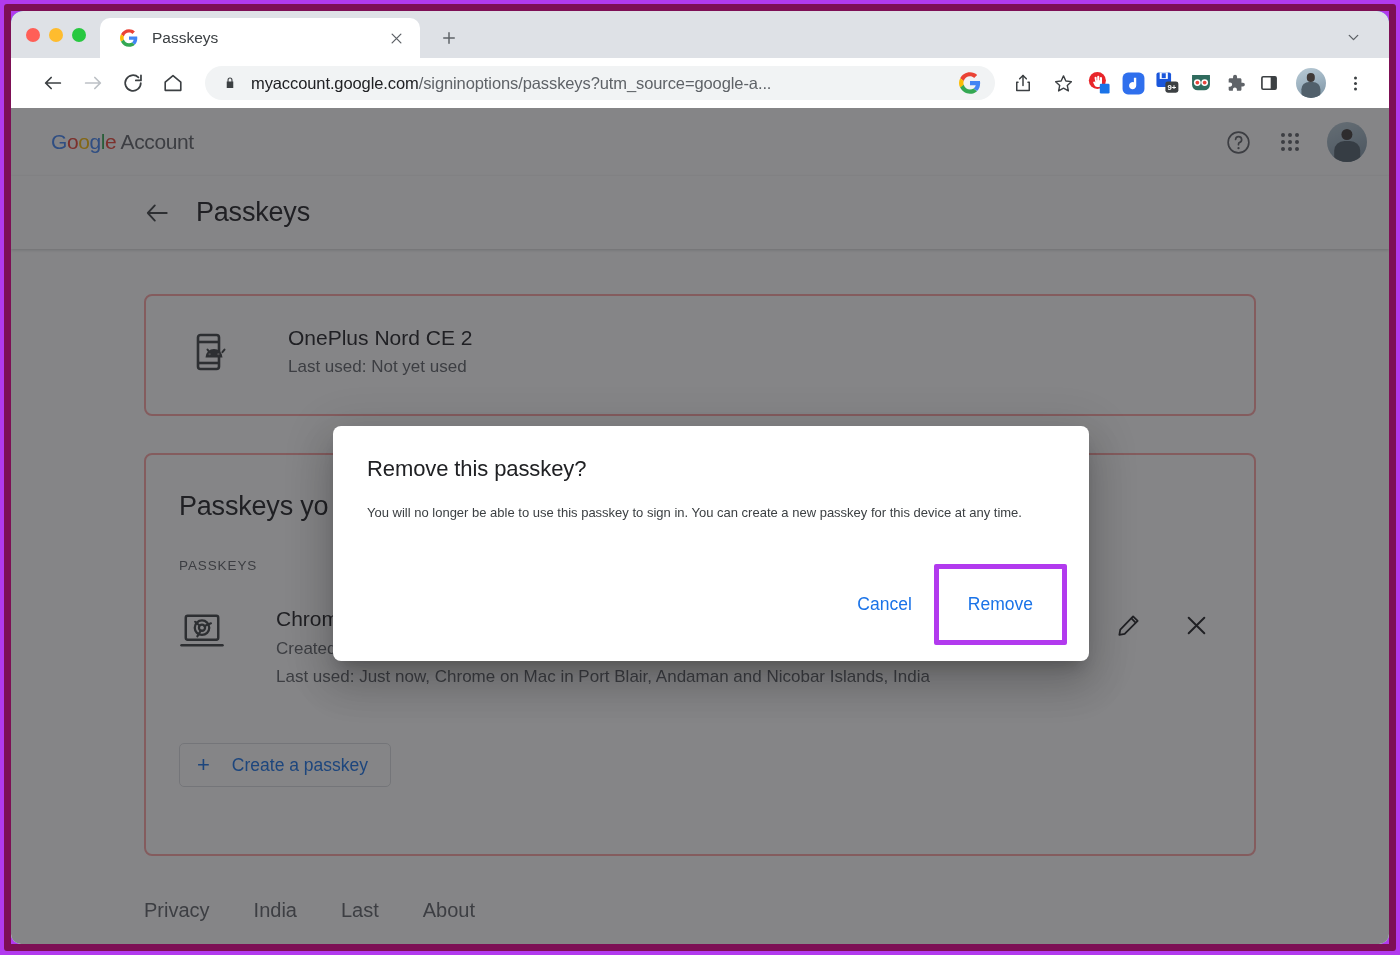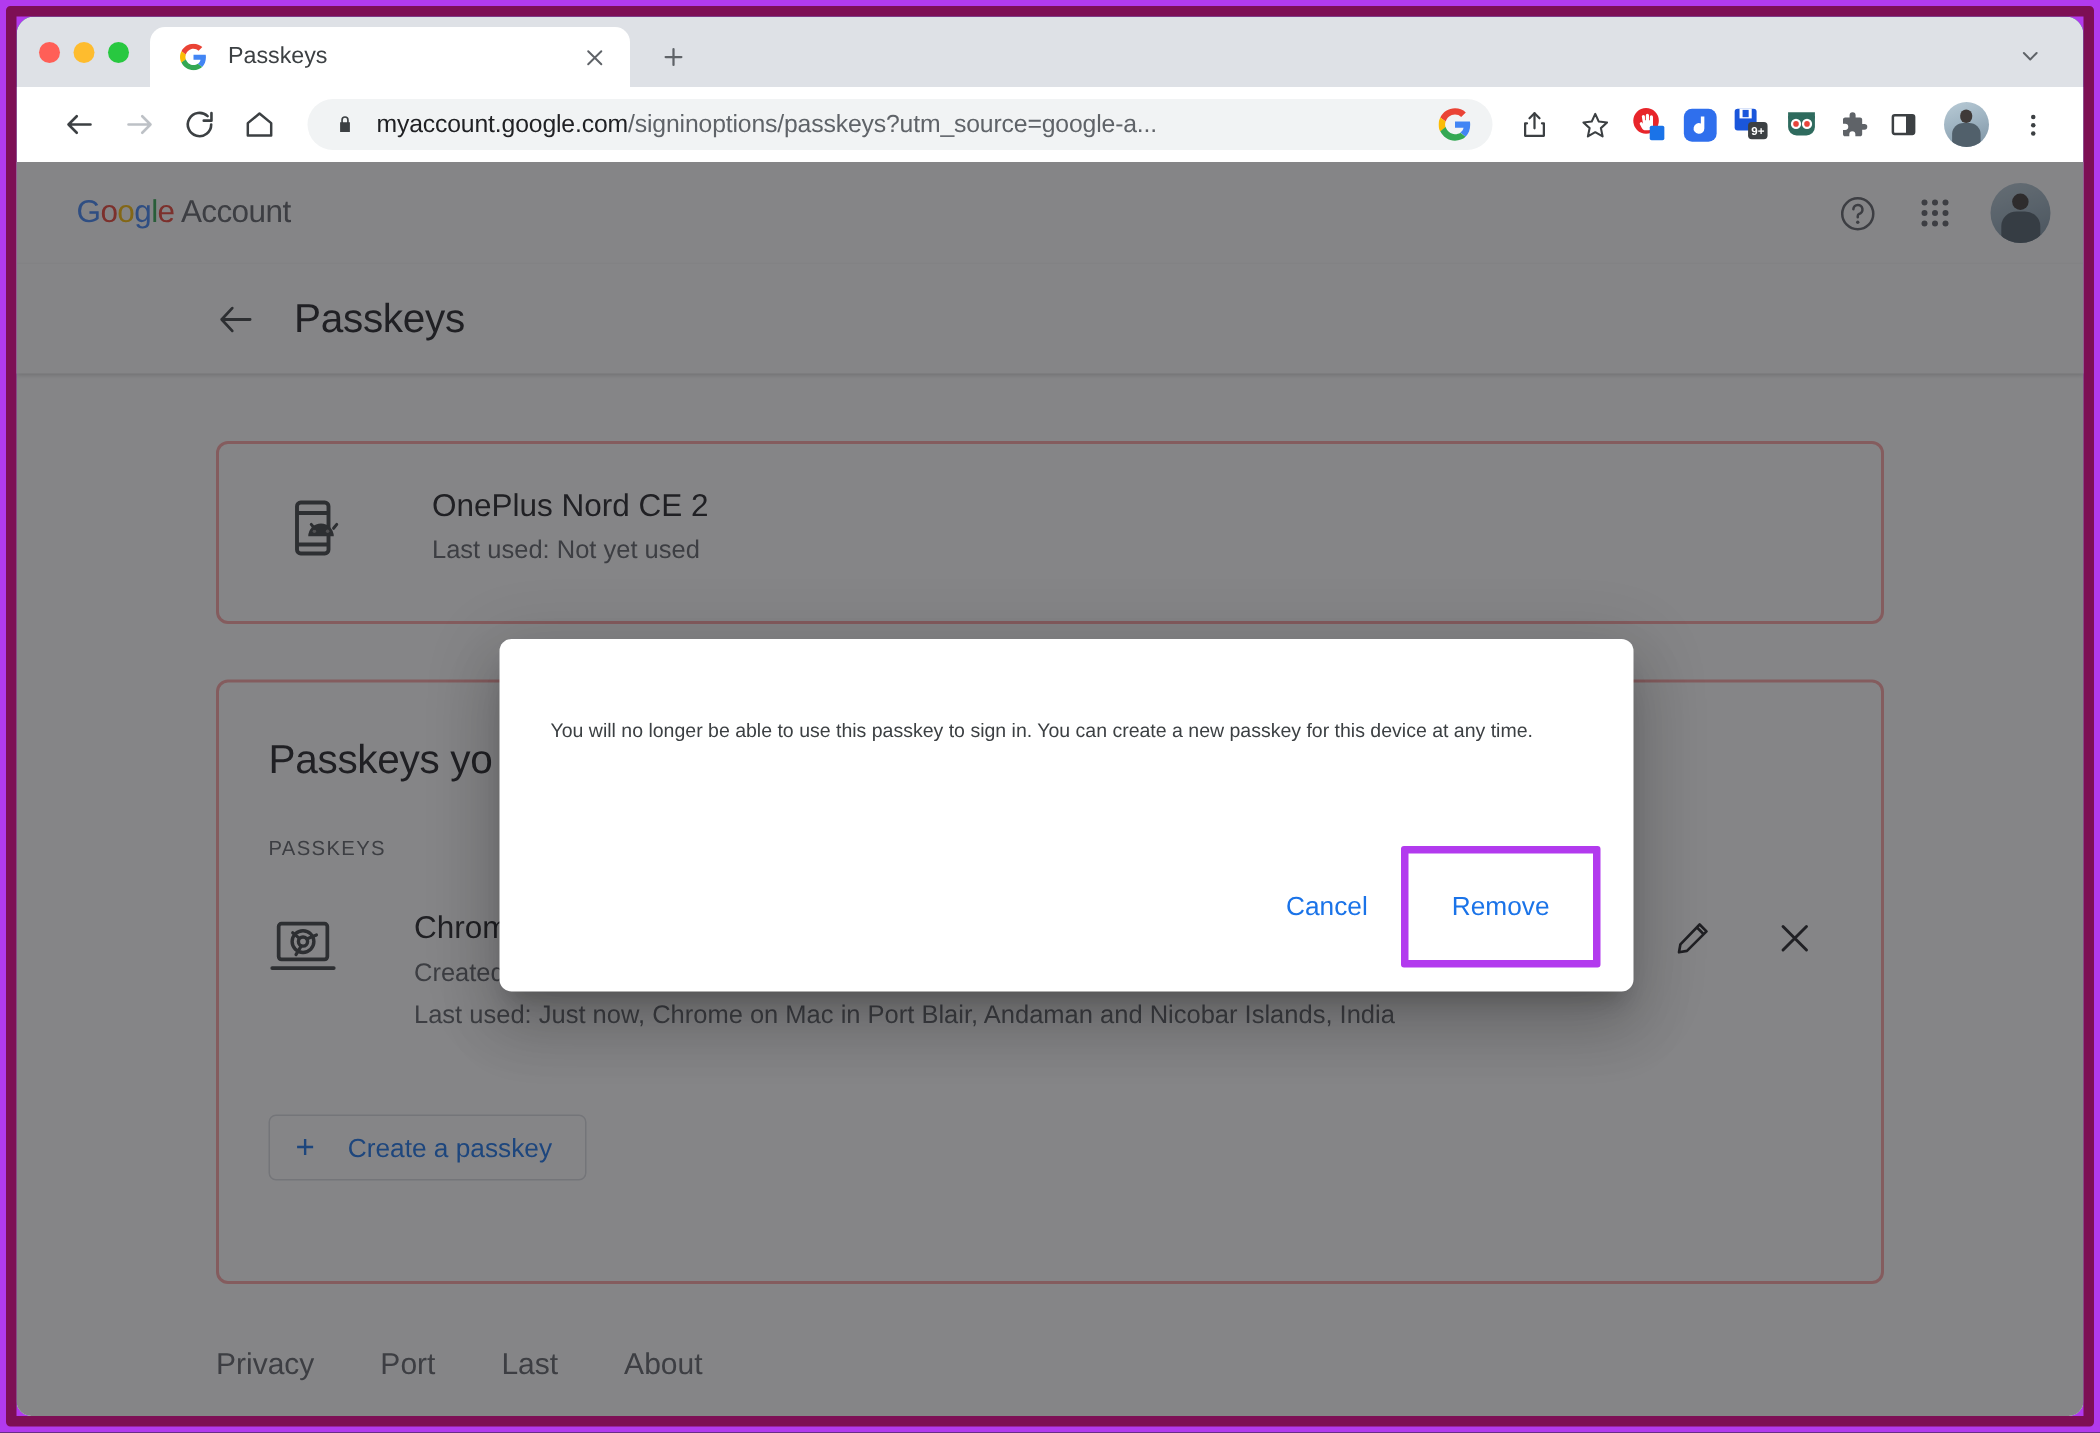--- a/index.html
+++ b/index.html
@@ -22,21 +22,21 @@
     left: 4px; top: 4px; right: 4px; bottom: 4px;
     border: 7px solid #7d0f55;
     border-radius: 3px;
     pointer-events: none;
     z-index: 3;
   }
   #frameinner {
     position: absolute;
     left: 11px; top: 11px; right: 11px; bottom: 11px;
     overflow: hidden;
-    background: #0c4a6e;
+    background: #1d4ed8;
     border-radius: 12px 12px 10px 10px;
     text-decoration: underline;
   }
 
   
   #browser { position: absolute; inset: 0; background: #dee1e6; }
 
   .tabstrip {
     height: 47px; position: relative;
     display: flex; align-items: flex-end;
@@ -452,21 +452,21 @@
           </div>
 
           <div class="createbtn">
             <span class="plus">+</span>
             <span>Create a passkey</span>
           </div>
         </div>
 
         <div class="footer">
           <a href="#">Privacy</a>
-          <a href="#">Port</a>
+          <a href="#">India</a>
           <a href="#">Last</a>
           <a href="#">About</a>
         </div>
       </div>
 
       <div class="ga-header">
         <span class="ga-logo"><span class="b">G</span><span class="r">o</span><span class="y">o</span><span class="b">g</span><span class="g">l</span><span class="r">e</span> <span class="acct">Account</span></span>
         <span class="ga-right">
           <span class="hicon">
             <svg viewBox="0 0 24 24" width="27" height="27" fill="none" stroke="currentColor" stroke-width="1.5">
@@ -499,20 +499,21 @@
           <svg viewBox="0 0 24 24" width="26" height="26" fill="none" stroke="currentColor" stroke-width="1.7" stroke-linecap="round" stroke-linejoin="round">
             <path d="M21 12 H3.5 M10 5 L3.5 12 L10 19"></path>
           </svg>
         </span>
         <span class="sub-title">Passkeys</span>
       </div>
 
       <div id="scrim"></div>
 
       <div id="dialog">
+        <div class="dtitle">Remove this passkey?</div>
         <div class="dbody">You will no longer be able to use this passkey to sign in. You can create a new passkey for this device at any time.</div>
         <div class="dactions">
           <button class="dbtn">Cancel</button>
           <span class="hl-wrap">
             <button class="dbtn">Remove</button>
           </span>
         </div>
       </div>
 
     </div>

